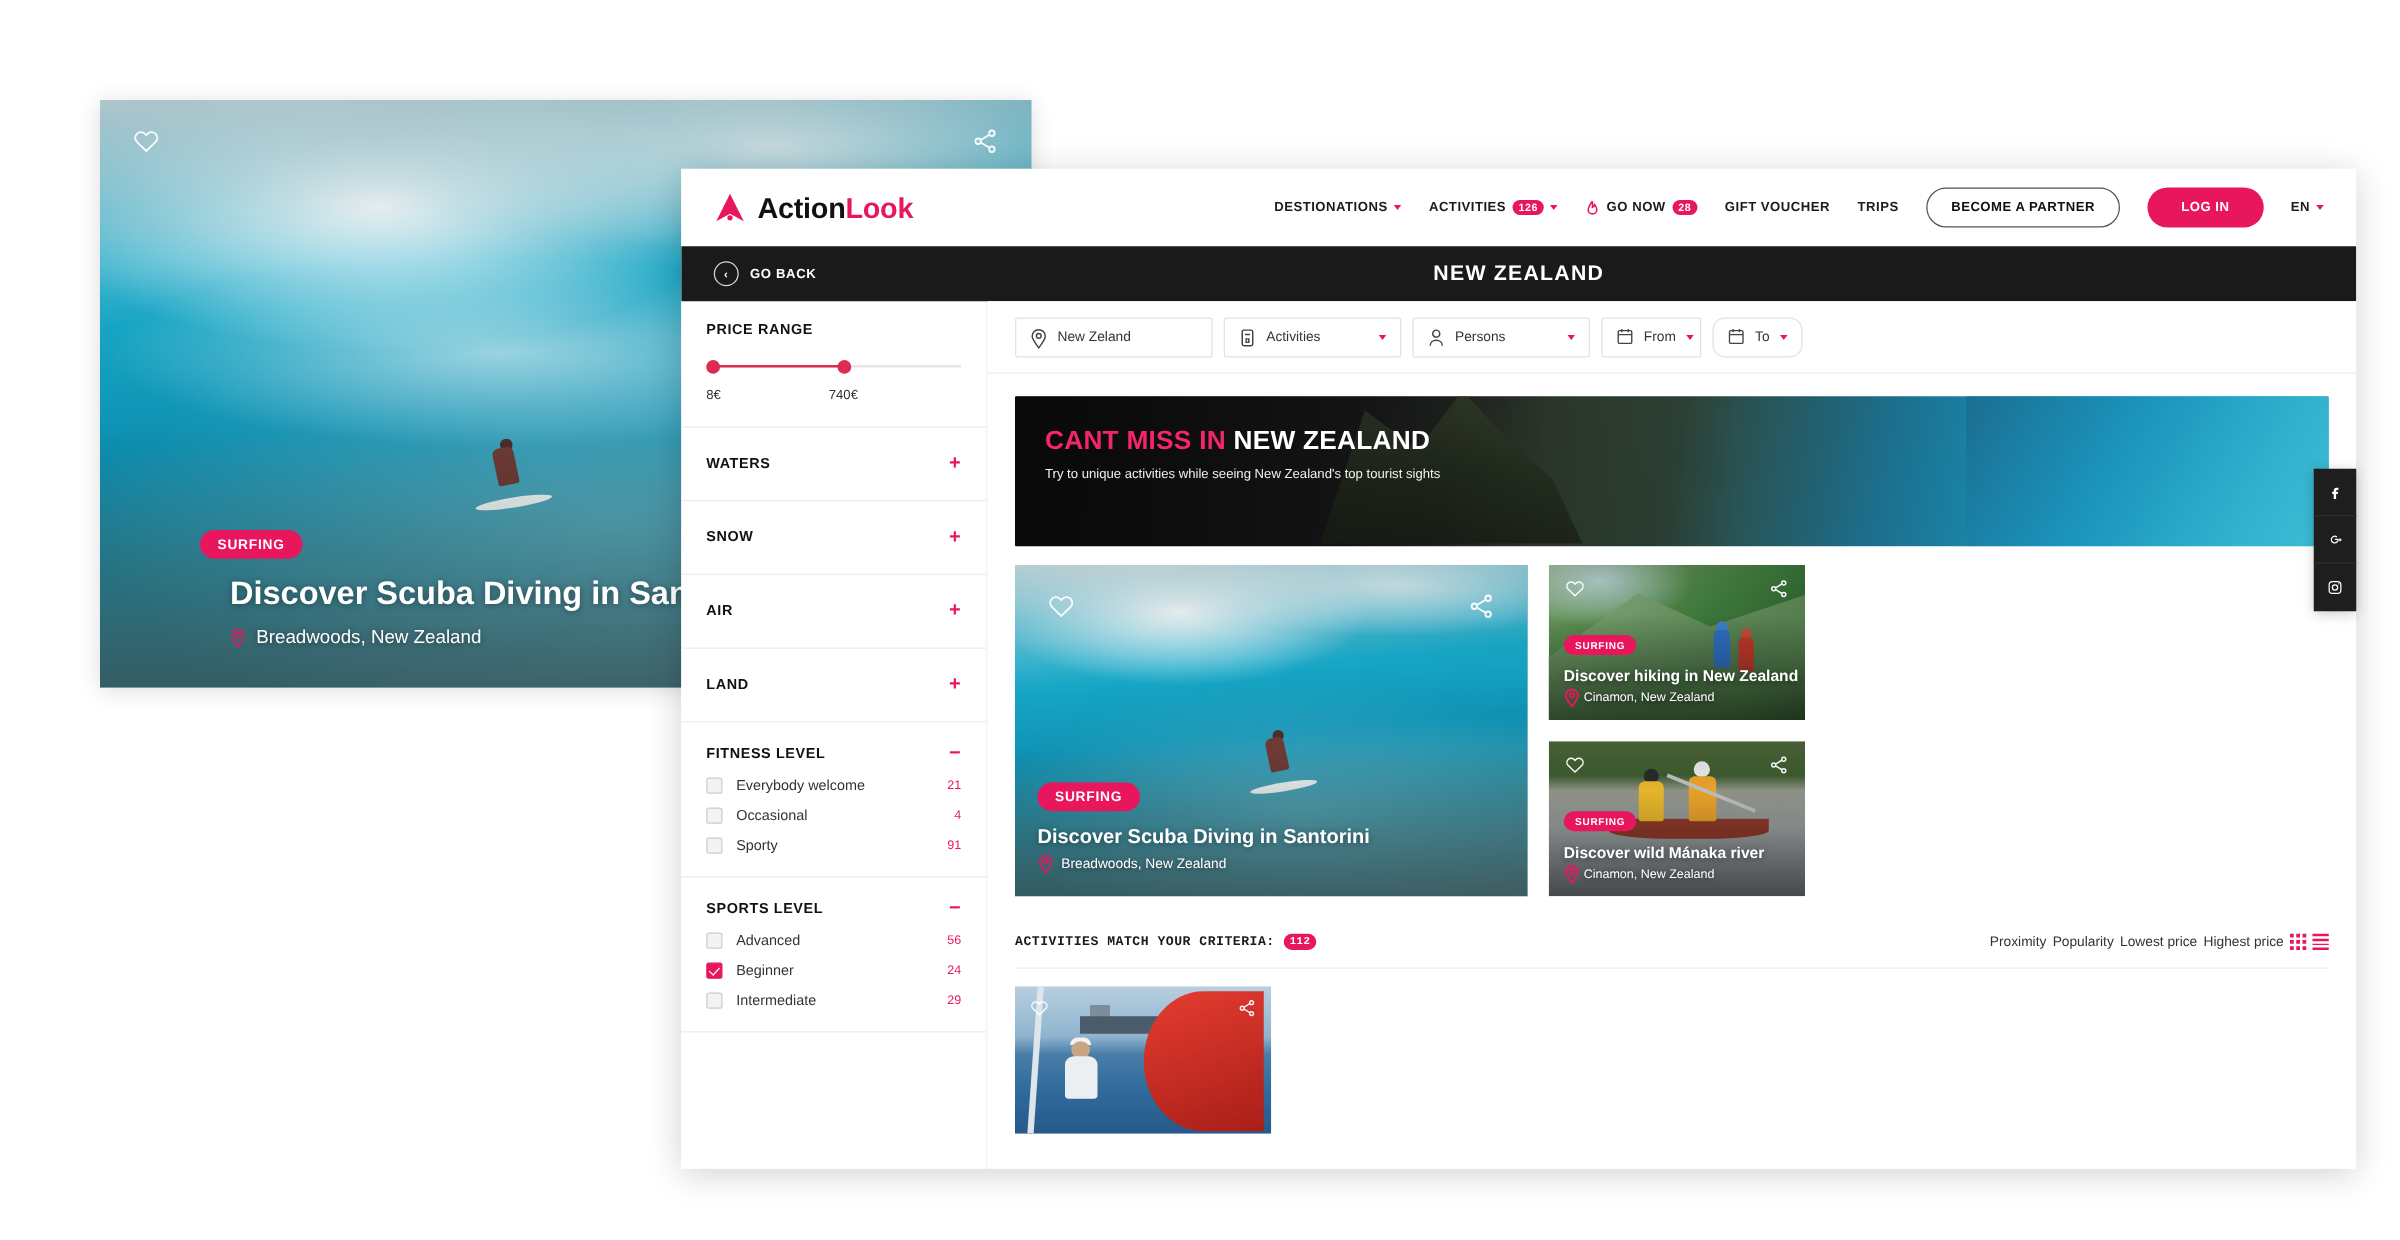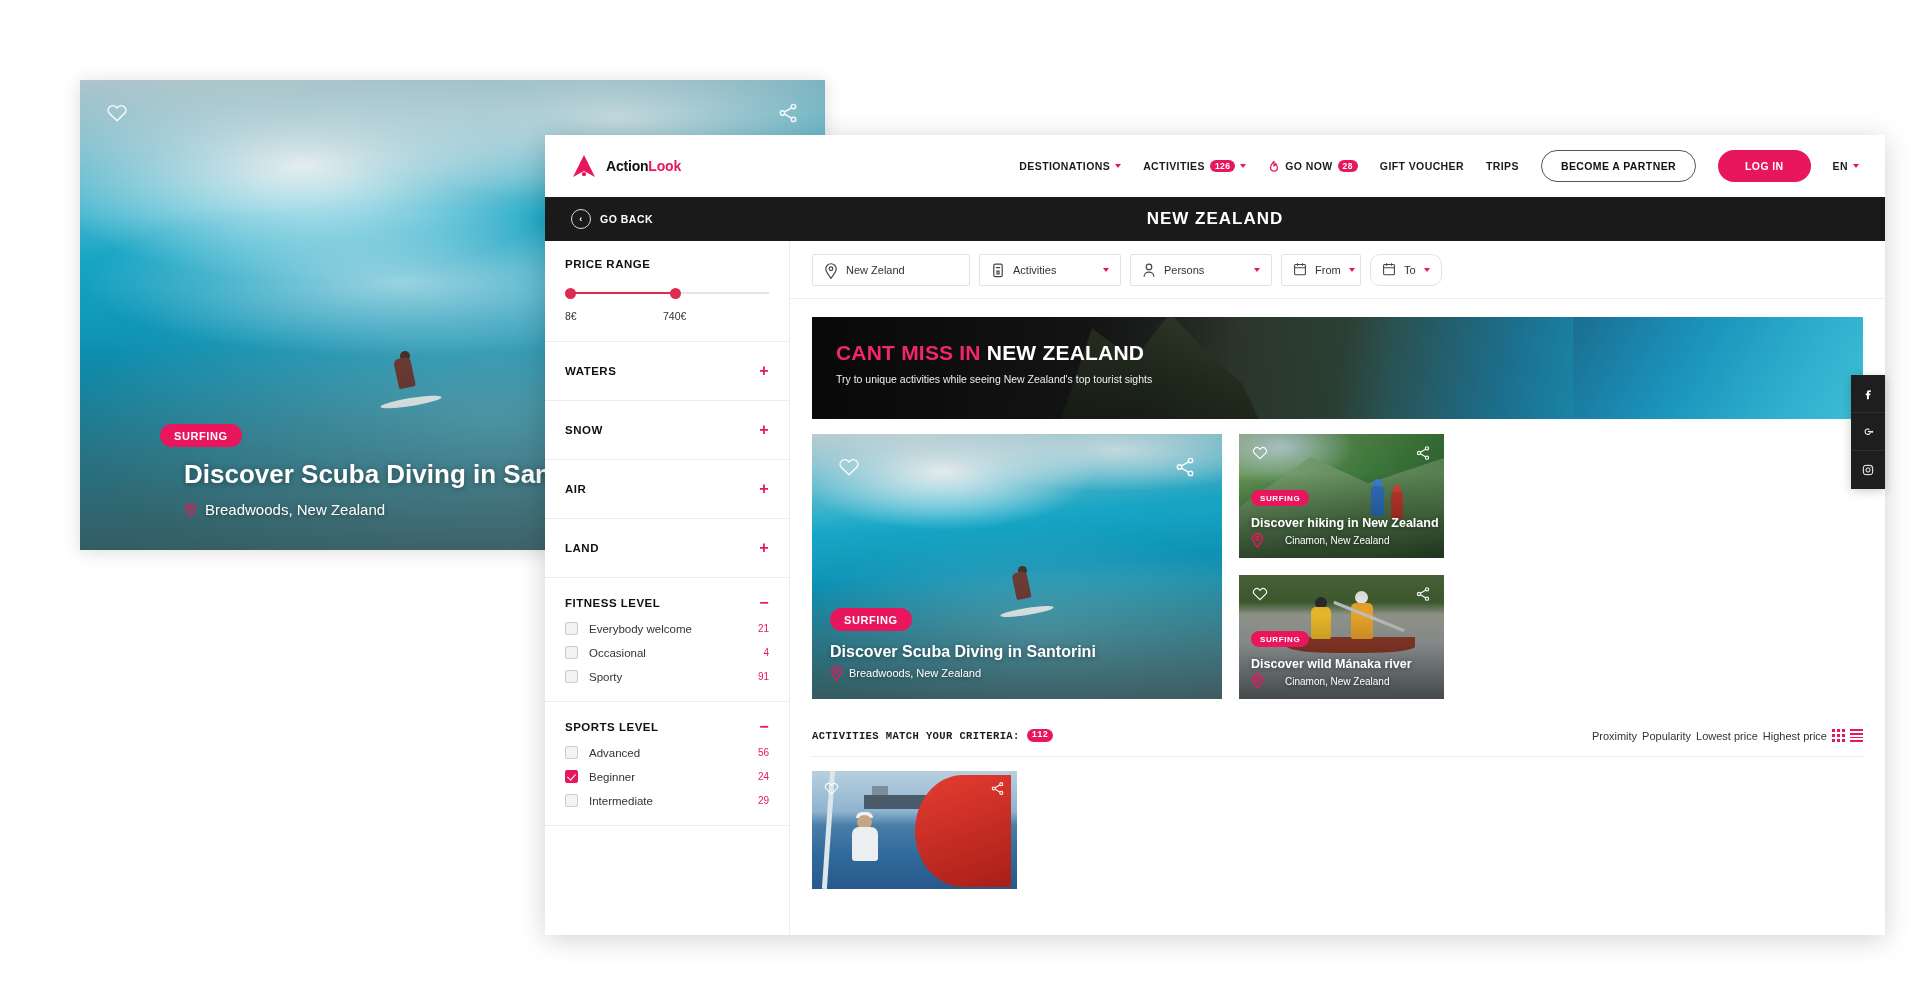--- a/index.html
+++ b/index.html
@@ -85,21 +85,21 @@
     width: 1340px; height: 800px;
     background: #fff;
     box-shadow: 0 4px 26px rgba(0,0,0,0.18);
     overflow: hidden;
   }
 
   
   .hdr { height: 62px; background: #fff; display: flex; align-items: center; padding: 0 26px; }
   .logo { display: flex; align-items: center; gap: 9px; }
   .logo-mark { width: 26px; height: 26px; position: relative; }
-  .logo-text { font-size: 14px; font-weight: bold; letter-spacing: -0.2px; }
+  .logo-text { font-size: 23px; font-weight: bold; letter-spacing: -0.2px; }
   .logo-text .a { color: #111; }
   .logo-text .b { color: #e8175d; }
 
   .nav { margin-left: auto; display: flex; align-items: center; gap: 22px; }
   .nav-item {
     font-size: 10.5px; font-weight: bold; color: #1b1b1b;
     letter-spacing: 0.4px; display: flex; align-items: center; gap: 5px;
     white-space: nowrap;
   }
   .chev { width: 0; height: 0; border-left: 3.5px solid transparent;
@@ -211,21 +211,21 @@
   .sfield.w2 { width: 142px; justify-content: flex-start; }
   .sfield.w3 { width: 142px; }
   .sfield.w4 { width: 80px; }
   .sfield.w5 { width: 72px; border-radius: 10px; }
   .sfield .sp { margin-left: auto; }
   .sico { width: 14px; height: 15px; flex: none; }
 
   .inner { padding: 18px 22px 0 22px; }
 
   .promo {
-    height: 102px; position: relative; overflow: hidden; border-radius: 1px;
+    height: 120px; position: relative; overflow: hidden; border-radius: 1px;
     background: linear-gradient(100deg, #1d1d1f 0%, #272729 26%, #3c4a3a 40%, #2f4538 50%, #1c6f8e 66%, #1893b8 78%, #2aa7c6 90%, #36b4cf 100%);
   }
   .promo .cliff {
     position: absolute; left: 190px; top: -12px; width: 300px; height: 130px;
     background: linear-gradient(170deg, #5b6b4c, #33402c 58%, #222a1e);
     clip-path: polygon(18% 100%, 30% 18%, 44% 42%, 56% 6%, 68% 36%, 80% 60%, 88% 100%);
     opacity: 0.95;
   }
   .promo .sea {
     position: absolute; right: 0; top: 0; bottom: 0; width: 290px;
@@ -275,21 +275,21 @@
 
   .cards-col { display: flex; flex-direction: column; gap: 17px; }
   .card-side { width: 205px; height: 124px; position: relative; overflow: hidden; }
   .card-side .shade { position: absolute; inset: 0;
     background: linear-gradient(to bottom, rgba(0,0,0,0.1) 0%, rgba(0,0,0,0) 32%, rgba(0,0,0,0.45) 100%); }
   .card-side .badge-pos { position: absolute; left: 12px; bottom: 52px; }
   .card-side .badge-pos .badge-tag { font-size: 8px; padding: 4px 9px 3px 9px; }
   .card-side .ctitle { position: absolute; left: 12px; bottom: 28px; color: #fff;
     font-size: 12.5px; font-weight: bold; text-shadow: 0 1px 5px rgba(0,0,0,0.45); }
   .card-side .cloc { position: absolute; left: 12px; bottom: 10px; color: #fff; font-size: 10px;
-    display: flex; align-items: center; gap: 21px; text-shadow: 0 1px 4px rgba(0,0,0,0.5); }
+    display: flex; align-items: center; gap: 3px; text-shadow: 0 1px 4px rgba(0,0,0,0.5); }
   .card-side .card-icons-top { padding: 0 13px; top: 11px; }
   .card-side .ico-heart, .card-side .ico-share { width: 16px; height: 16px; }
 
   .photo-hike {
     position: absolute; inset: 0;
     background:
       radial-gradient(ellipse 60% 50% at 20% 10%, rgba(190,215,225,0.85), rgba(255,255,255,0) 60%),
       linear-gradient(150deg, #8fae7e 0%, #5f8f52 22%, #3f7a3c 44%, #2f6330 62%, #3d7038 80%, #274b26 100%);
   }
   .photo-hike .ridge {

